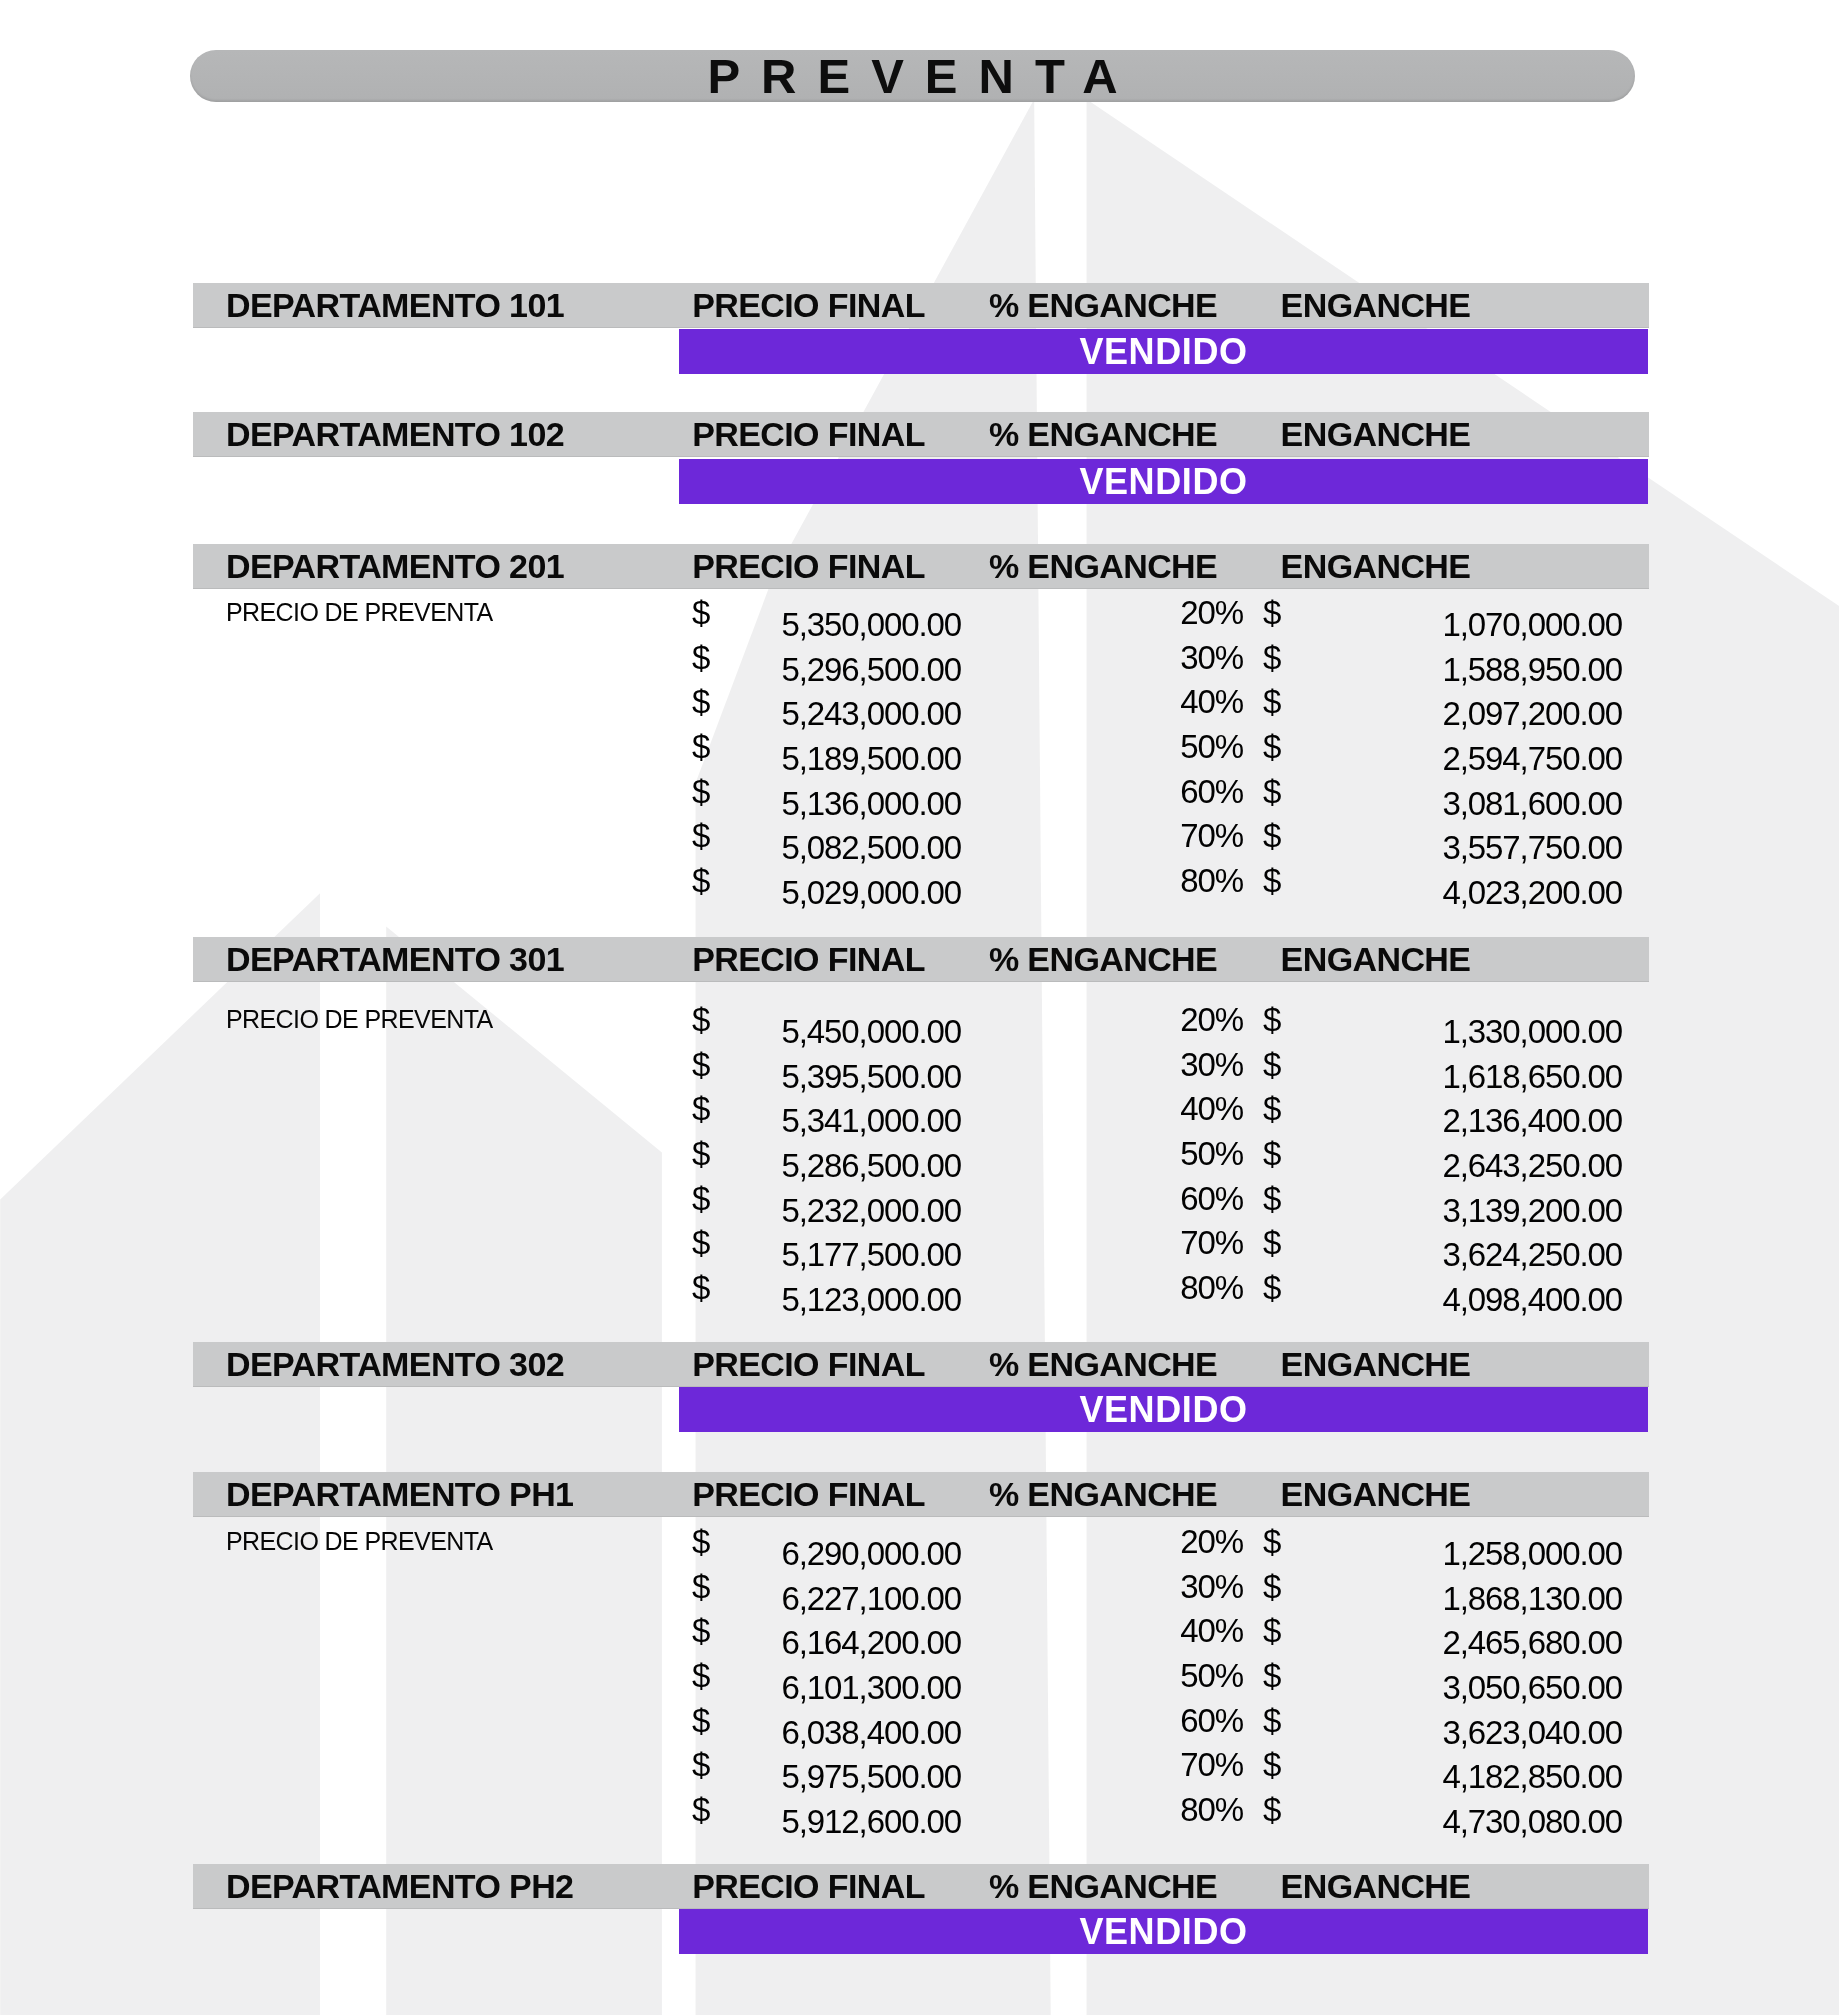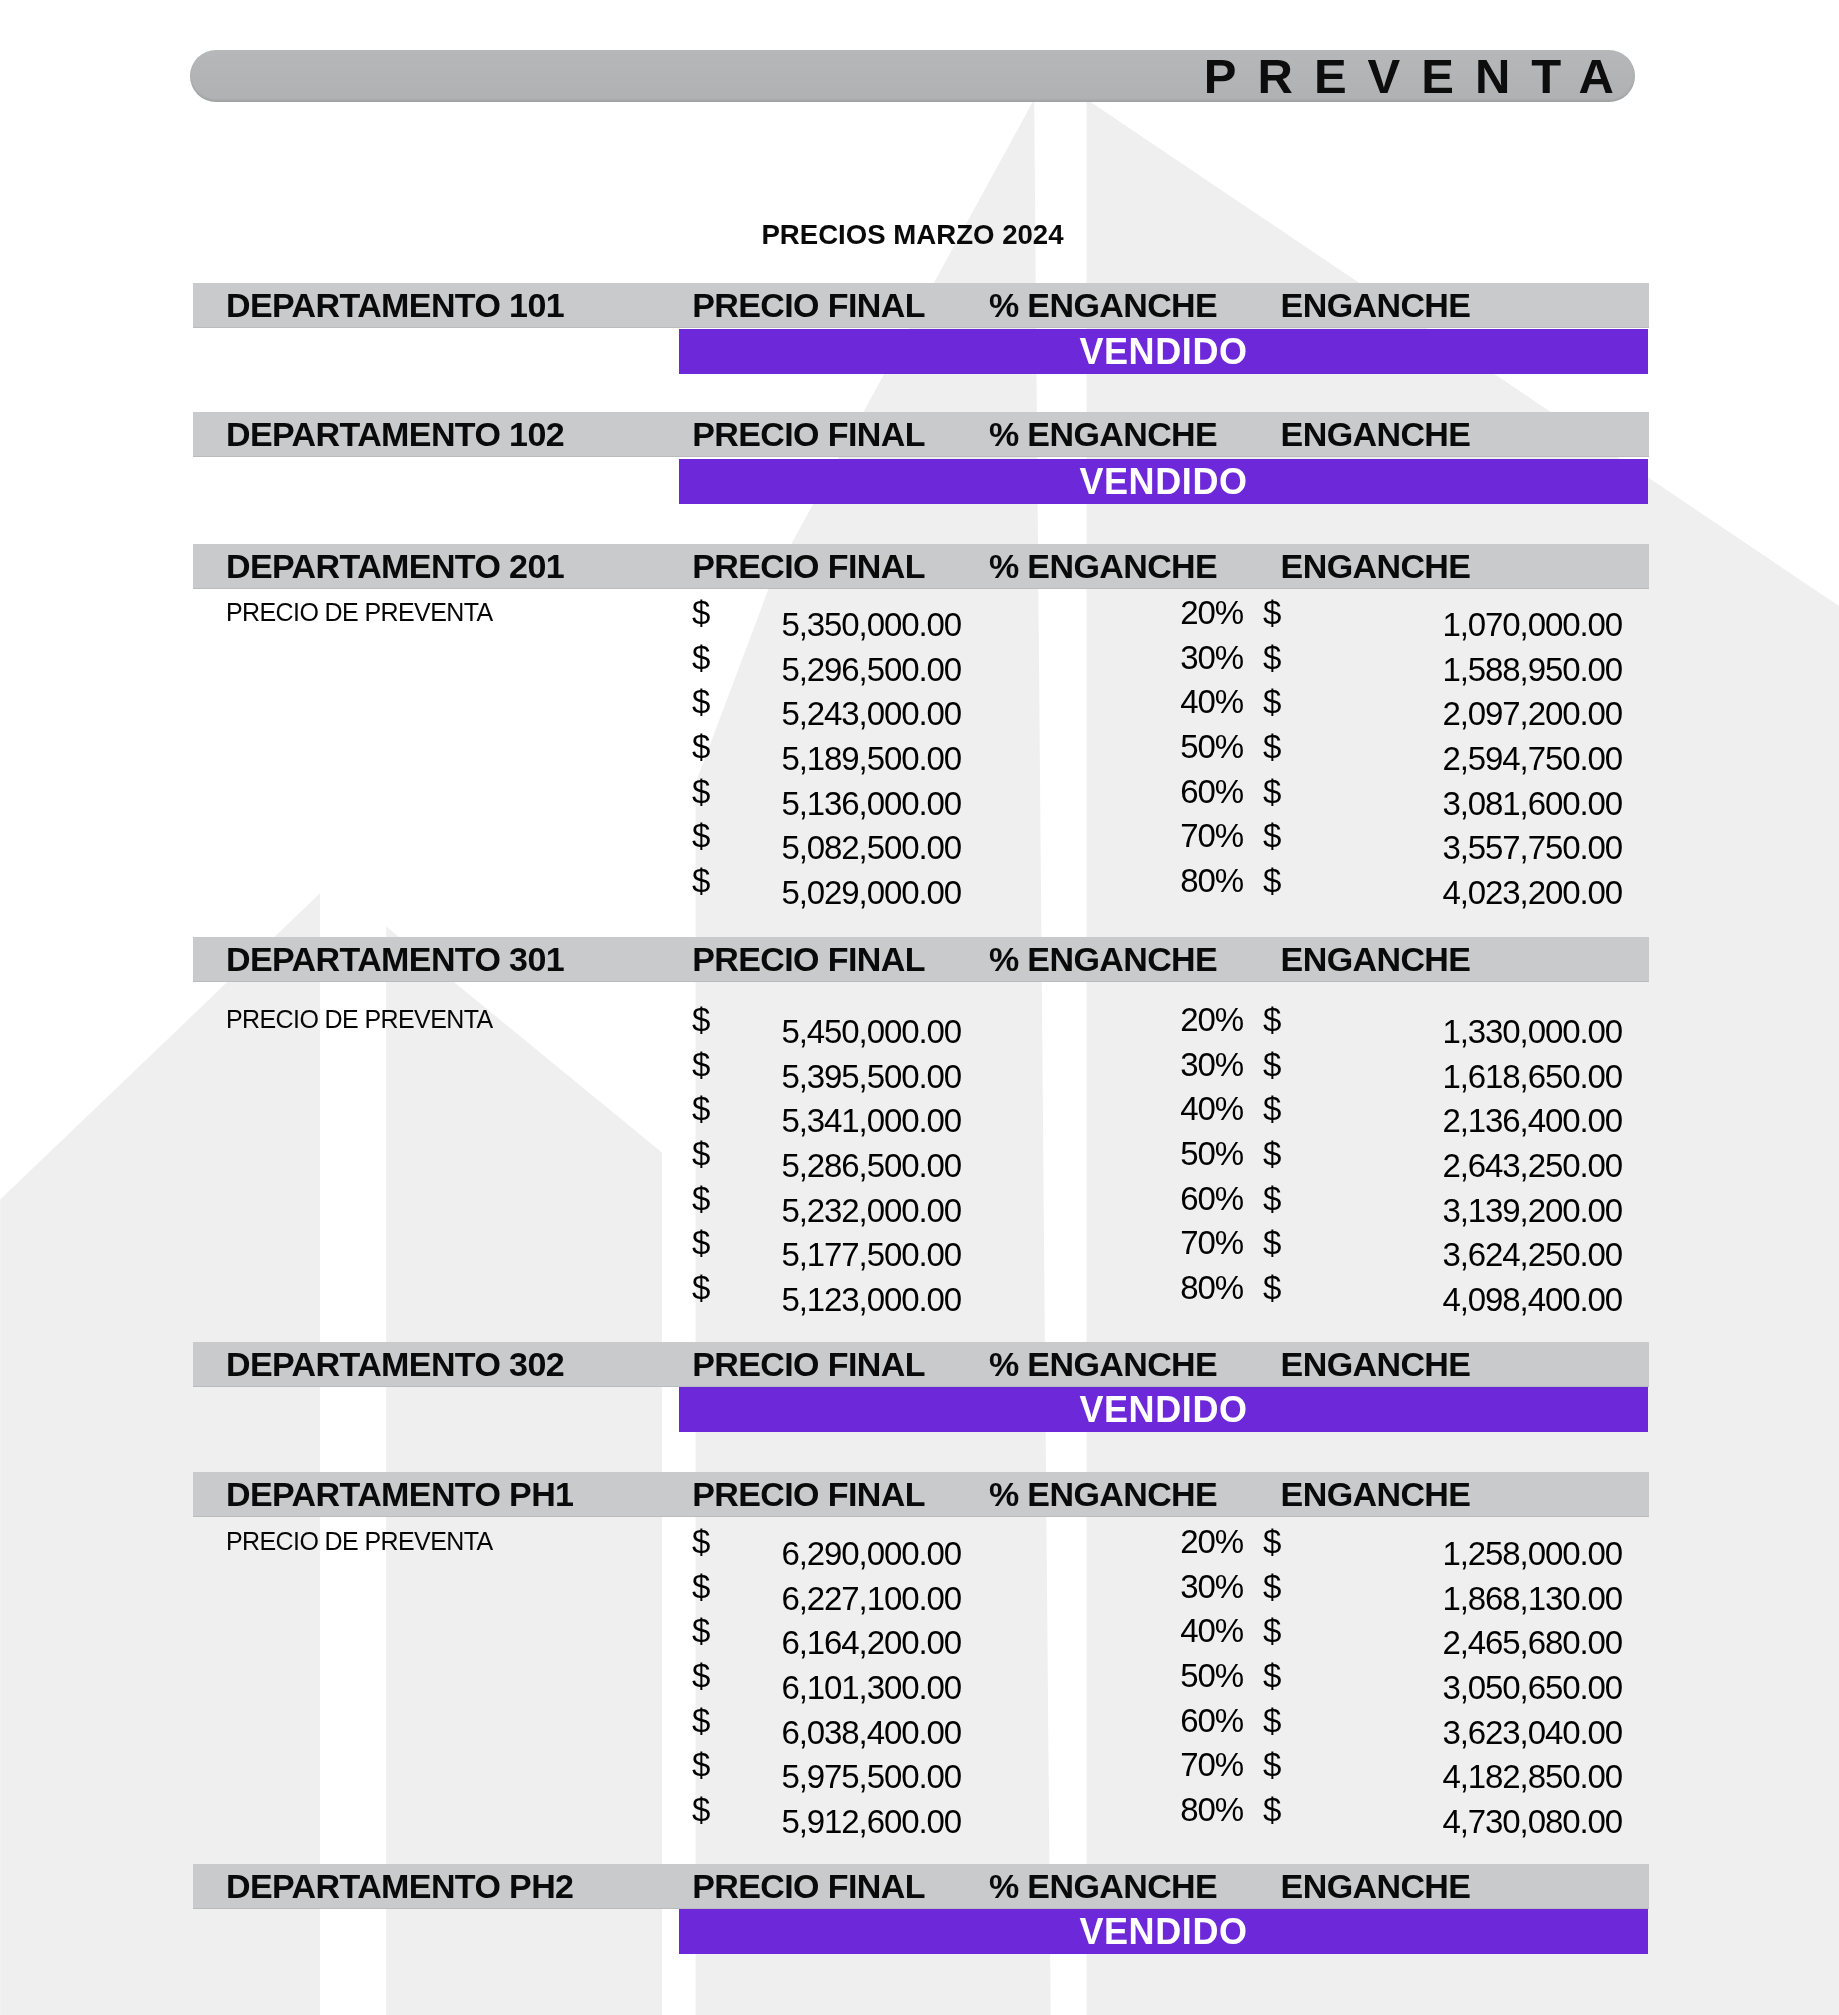--- a/index.html
+++ b/index.html
@@ -15,21 +15,21 @@
   
   #watermark{position:absolute;left:0;top:0;z-index:0;}
   
   .layer{position:absolute;left:0;top:0;width:1840px;height:2015px;z-index:1;}
   
   .title-pill{
     position:absolute;left:190px;top:50px;width:1445px;height:52px;
     border-radius:26px;
     background:linear-gradient(#b6b7b8,#b0b1b2);
     box-shadow:inset 0 -1.7px 2.2px rgba(0,0,0,0.10);
-    text-align:right;
+    text-align:center;
   }
   .title-pill .t{
     line-height:52px;font-size:49px;font-weight:bold;
     letter-spacing:21px;text-indent:21px;color:#0d0d0d;
   }
   .subtitle{
     position:absolute;left:190px;top:219px;width:1445px;
     text-align:center;font-size:27.6px;font-weight:bold;color:#0a0a0a;
   }
   
@@ -81,21 +81,20 @@
     <polygon points="1970,180 3336,1100 3336,3654 1970,3654" fill="#efeff0"></polygon>
     <polygon points="580,1620 580,3654 0,3654 0,2175" fill="#efeff0"></polygon>
     <polygon points="700,1680 1200,2090 1200,3654 700,3654" fill="#efeff0"></polygon>
   </svg>
 
   <div class="layer">
 
     <div class="title-pill">
       <div class="t">PREVENTA</div>
     </div>
-    <div class="subtitle">PRECIOS MARZO 2024</div>
 
     <div class="dept-header" style="top:283px">
       <span class="dept-name">DEPARTAMENTO 101</span>
       <span class="col col-pf">PRECIO FINAL</span>
       <span class="col col-pe">% ENGANCHE</span>
       <span class="col col-en">ENGANCHE</span>
     </div>
     <div class="sold-bar" style="top:329px">
       <div class="t">VENDIDO</div>
     </div>

